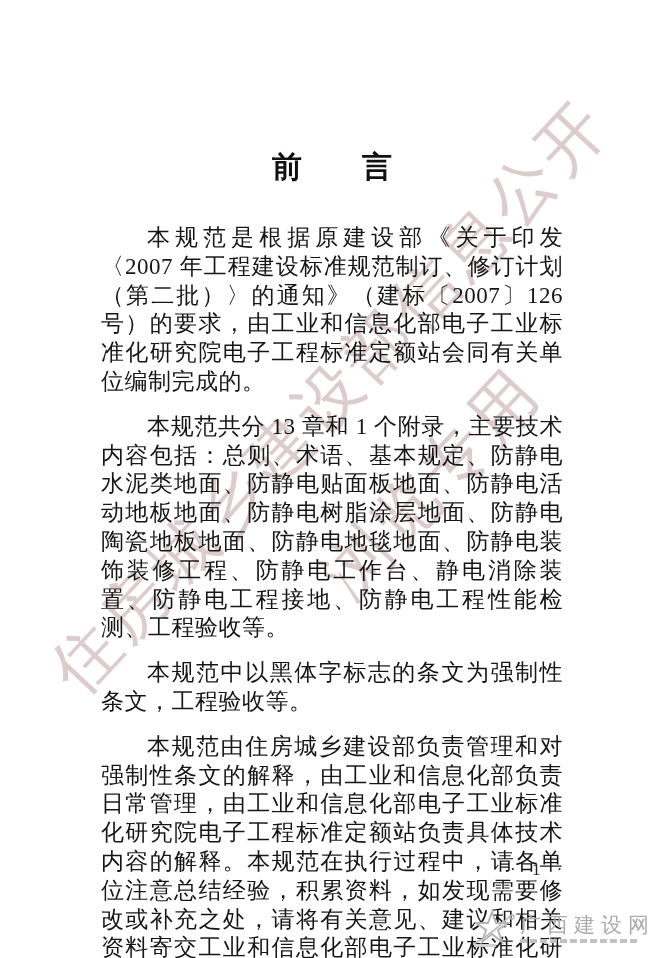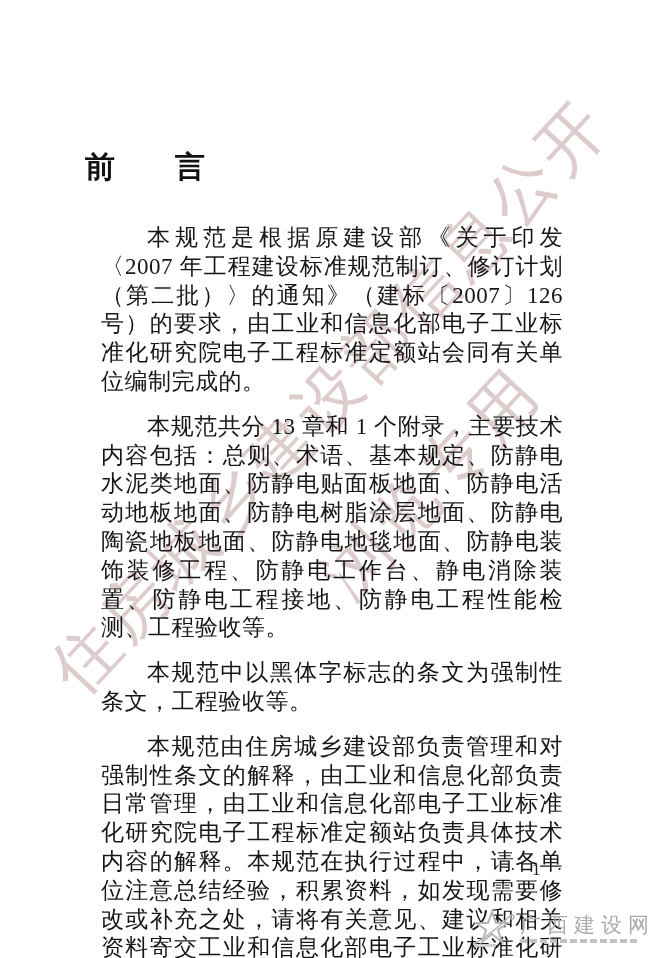--- a/index.html
+++ b/index.html
@@ -37,21 +37,21 @@
     transform:rotate(-47deg);
   }
   .content {
     position:absolute;
     left:85px; top:150px;
     width:494px;
     z-index:1;
   }
   .title {
     margin:0 0 40px 0;
-    text-align:left;
+    text-align:center;
     font-family:"Liberation Sans","DejaVu Sans",sans-serif;
     font-weight:bold;
     font-size:30px;
     line-height:34px;
     color:#111;
   }
   .content p {
     margin:16px;
     font-size:23px;
     line-height:28.8px;

